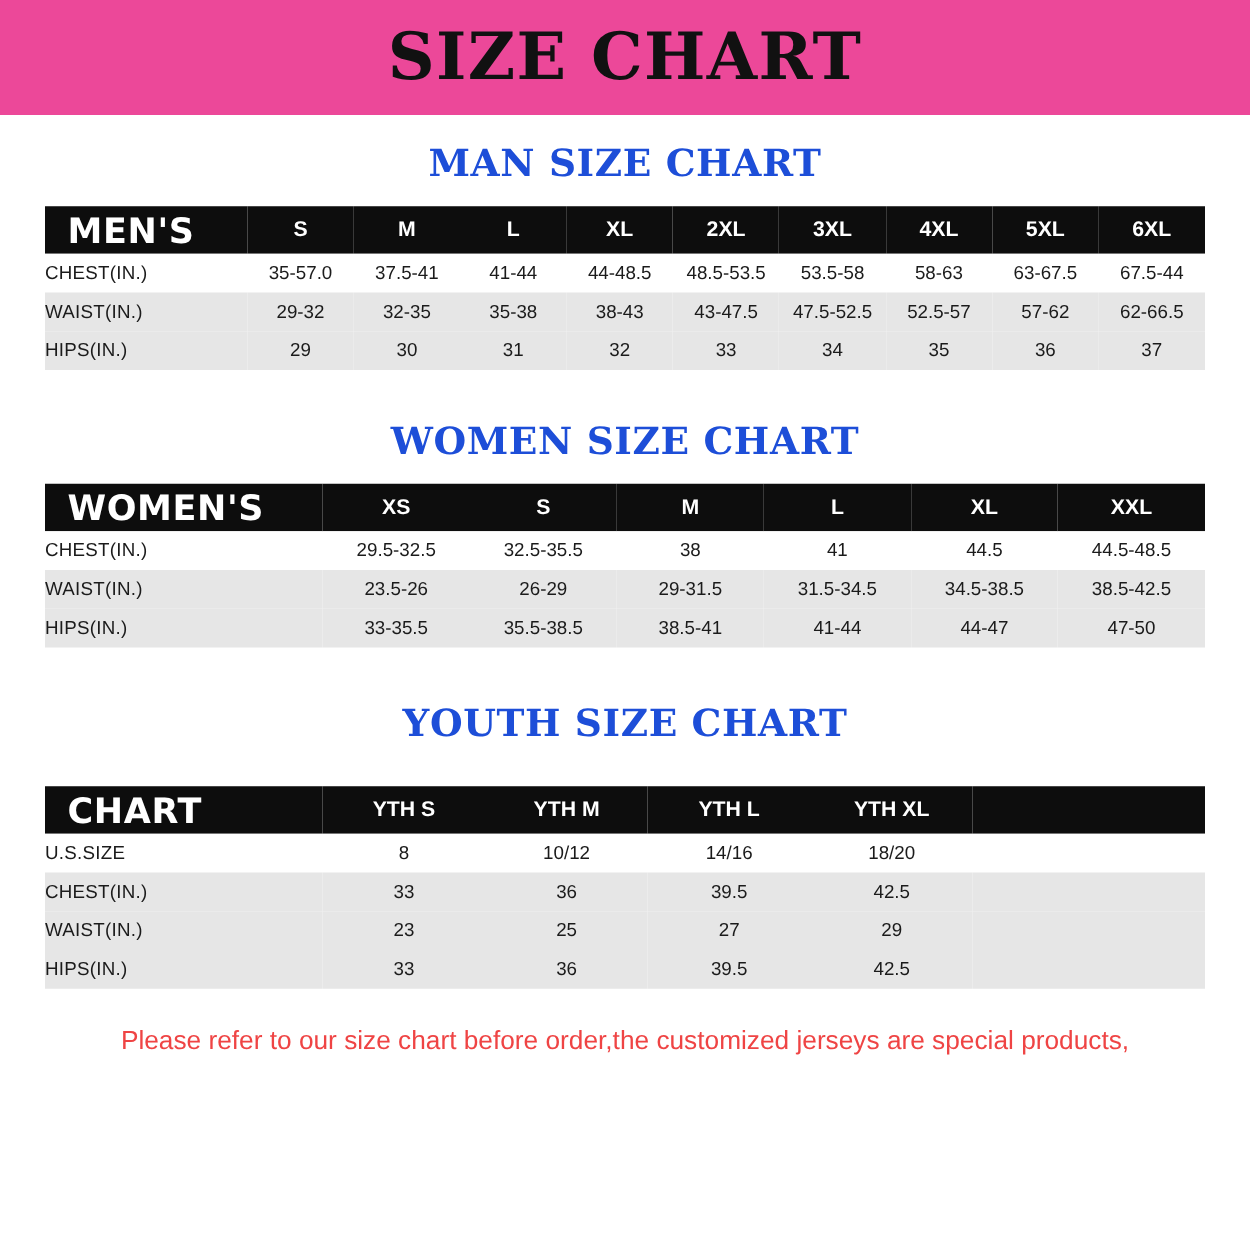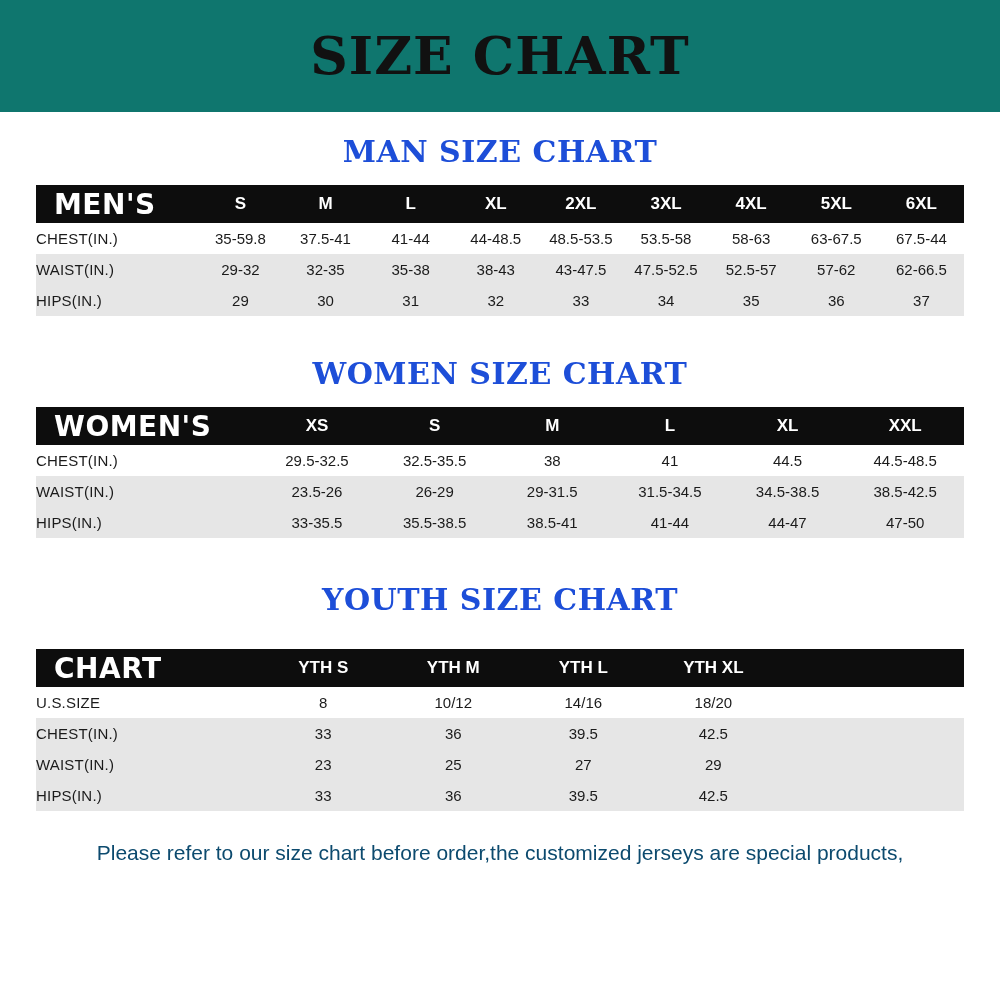--- a/index.html
+++ b/index.html
@@ -16,22 +16,22 @@
   .page {
     position: relative;
     width: 1000px;
     height: 1000px;
     background: #ffffff;
     box-sizing: border-box;
   }
 
   
   .banner {
-    height: 112px;
-    background: #0f766e;
+    height: 92px;
+    background: #ec4899;
     display: flex;
     align-items: center;
     justify-content: center;
   }
   .banner-title {
     font-family: "DejaVu Serif", serif;
     font-weight: bold;
     font-size: 52px;
     letter-spacing: 1px;
     color: #111111;
@@ -122,21 +122,21 @@
   .youth thead tr { height: 46px; }
   .youth tbody tr { height: 40px; }
   .youth td { font-size: 16px; }
   .youth thead th { font-size: 19px; }
   .youth thead th.rowlabel { font-size: 22px; }
   .youth tbody td.rowlabel { font-size: 16px; }
 
   .note {
     margin-top: 26px;
     text-align: center;
-    color: #0c4a6e;
+    color: #ef4444;
     font-size: 21px;
     line-height: 1.5;
     font-family: "Liberation Sans", sans-serif;
     padding: 0 6px;
   }
   .note div { white-space: nowrap; }
 </style>
 </head>
 <body>
 
@@ -160,21 +160,21 @@
           <th>2XL</th>
           <th>3XL</th>
           <th>4XL</th>
           <th>5XL</th>
           <th>6XL</th>
         </tr>
       </thead>
       <tbody>
         <tr class="plain">
           <td class="rowlabel">CHEST(IN.)</td>
-          <td>35-59.8</td>
+          <td>35-57.0</td>
           <td>37.5-41</td>
           <td>41-44</td>
           <td>44-48.5</td>
           <td>48.5-53.5</td>
           <td>53.5-58</td>
           <td>58-63</td>
           <td>63-67.5</td>
           <td>67.5-44</td>
         </tr>
         <tr class="alt">

